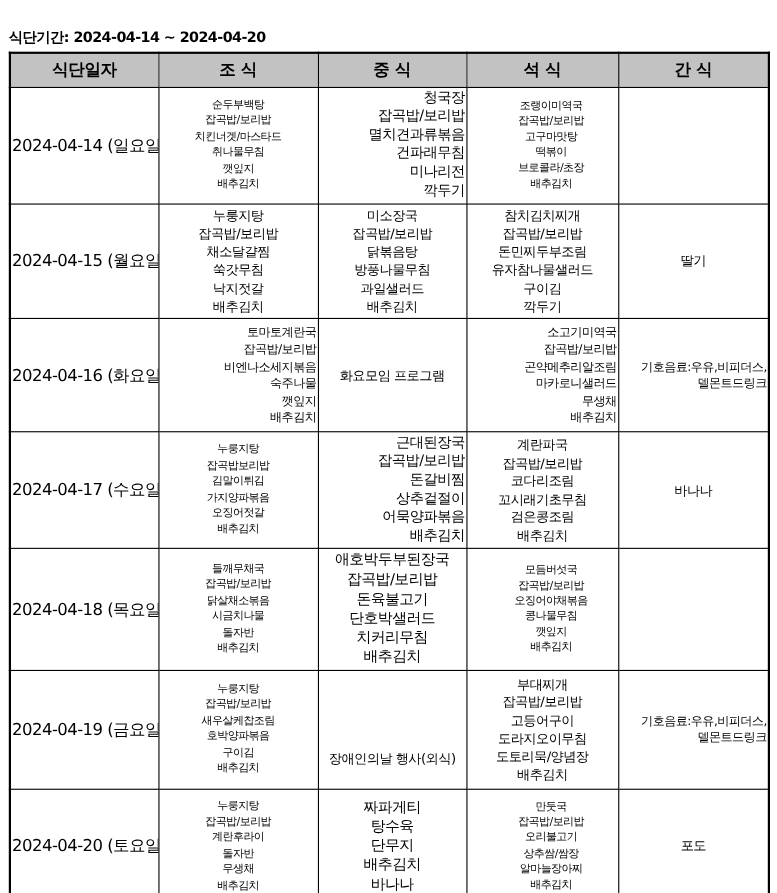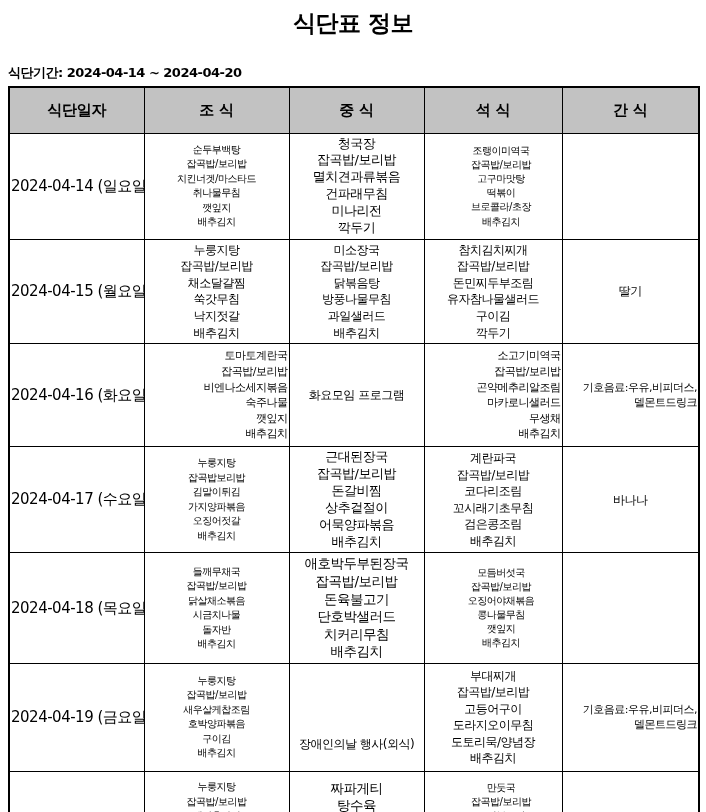--- a/index.html
+++ b/index.html
@@ -39,52 +39,51 @@
     border: 1px solid #000;
     text-align: center;
     vertical-align: middle;
     overflow: hidden;
     padding: 2px 1px;
   }
   .menu-table thead th {
     background: #c2c2c2;
     font-size: 15px;
     font-weight: bold;
-    height: 46px;
+    height: 31px;
     letter-spacing: -0.3px;
   }
   col.c-date  { width: 135px; }
   col.c-bf    { width: 145px; }
   col.c-lunch { width: 135px; }
   col.c-din   { width: 138px; }
   col.c-snack { width: 137px; }
 
   td.date-cell { font-size: 15px; letter-spacing: -0.5px; white-space: nowrap; }
 
   .cell-content { white-space: pre-line; letter-spacing: -0.5px; }
   .fs9  { font-size: 10px;    line-height: 1.45; }
   .fs10 { font-size: 10px;   line-height: 1.42; margin-left: 16px; }
   .fs11 { font-size: 11px;   line-height: 1.42; text-align: right; }
   .fs12 { font-size: 12px;   line-height: 1.38; }
-  .fs13 { font-size: 13px;   line-height: 1.3;  }
+  .fs13 { font-size: 13px;   line-height: 1.3; text-align: right;  }
   .fs14 { font-size: 13.5px; line-height: 1.3;  }
 
   tr.r1 { height: 97px; }
   tr.r2, tr.r3, tr.r4, tr.r5 { height: 103px; }
   tr.r6 { height: 108px; }
   tr.r7 { height: 105px; }
 
   td.vbottom { vertical-align: bottom; }
   td.vbottom .cell-content { padding-bottom: 16px; }
 </style>
 </head>
 <body>
 
 <div class="page">
-  <div class="page-title">식단표 정보</div>
   <div class="period-label">식단기간: 2024-04-14 ~ 2024-04-20</div>
 
   <table class="menu-table">
     <colgroup>
       <col class="c-date">
         <col class="c-bf">
         <col class="c-lunch">
         <col class="c-din">
         <col class="c-snack">
     </colgroup>

